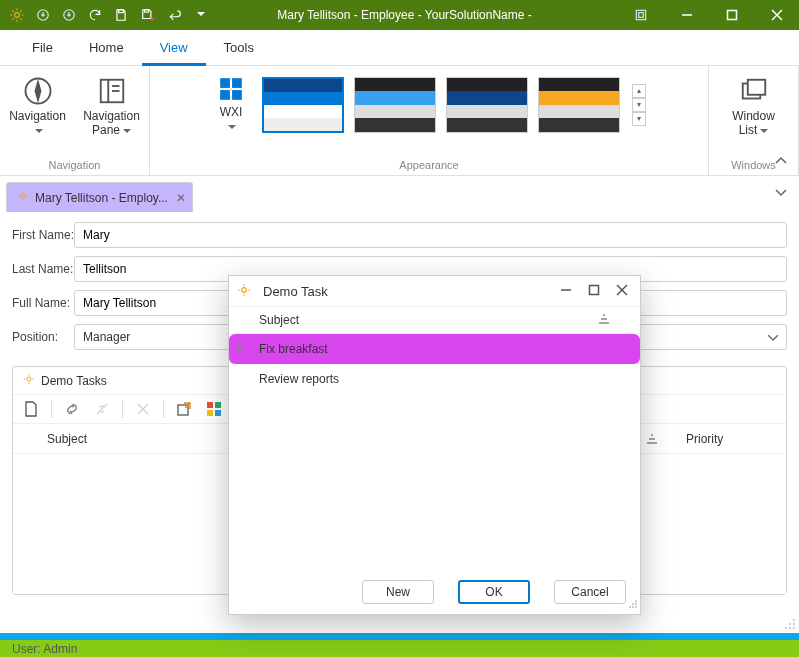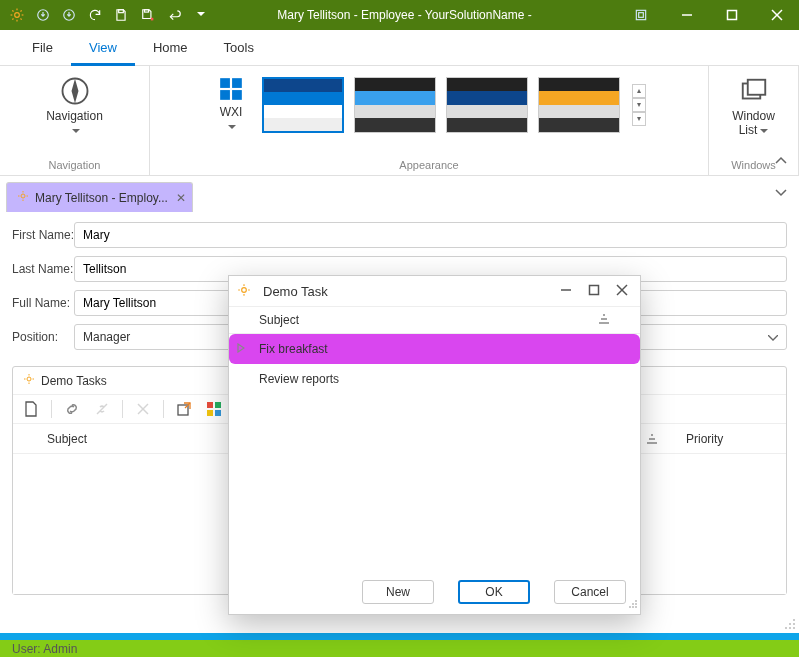--- a/index.html
+++ b/index.html
@@ -144,34 +144,45 @@
         <svg width="12" height="12" stroke="#fff" stroke-width="1.5">
           <line x1="1" y1="1" x2="11" y2="11"></line>
           <line x1="11" y1="1" x2="1" y2="11"></line>
         </svg>
       </div>
   </div>
 </div>
 
 <div class="menubar">
   <div class="tab">File</div>
+  <div class="tab">Home</div>
   <div class="tab active">View</div>
-  <div class="tab">Home</div>
   <div class="tab">Tools</div>
 </div>
 
 <div class="ribbon">
   <div class="group" style="width:150px">
     <div class="items">
       <div class="large-btn">
         <svg width="30" height="30" viewBox="0 0 24 24" fill="none" stroke="#555" stroke-width="1.5">
             <circle cx="12" cy="12" r="10"></circle>
             <polygon points="12,5 14,12 12,19 10,12" fill="#555"></polygon>
           </svg>
         <div class="lbl"><span>Navigation</span><br><span class="caret"><svg width="8" height="5">
+                <path d="M0 0l4 4 4-4" fill="#666"></path>
+              </svg></span></div>
+      </div>
+      <div class="large-btn">
+        <svg width="30" height="30" viewBox="0 0 24 24" fill="none" stroke="#555" stroke-width="1.5">
+            <rect x="3" y="3" width="18" height="18"></rect>
+            <line x1="9" y1="3" x2="9" y2="21"></line>
+            <line x1="12" y1="8" x2="18" y2="8"></line>
+            <line x1="12" y1="12" x2="18" y2="12"></line>
+          </svg>
+        <div class="lbl"><span>Navigation Pane</span><span class="caret"><svg width="8" height="5">
                 <path d="M0 0l4 4 4-4" fill="#666"></path>
               </svg></span></div>
       </div>
     </div>
     <div class="caption">Navigation</div>
   </div>
   <div class="group" style="flex:1">
     <div class="items" style="align-items:center">
       <div class="large-btn" style="width:42px">
         <svg width="26" height="26" viewBox="0 0 24 24">

